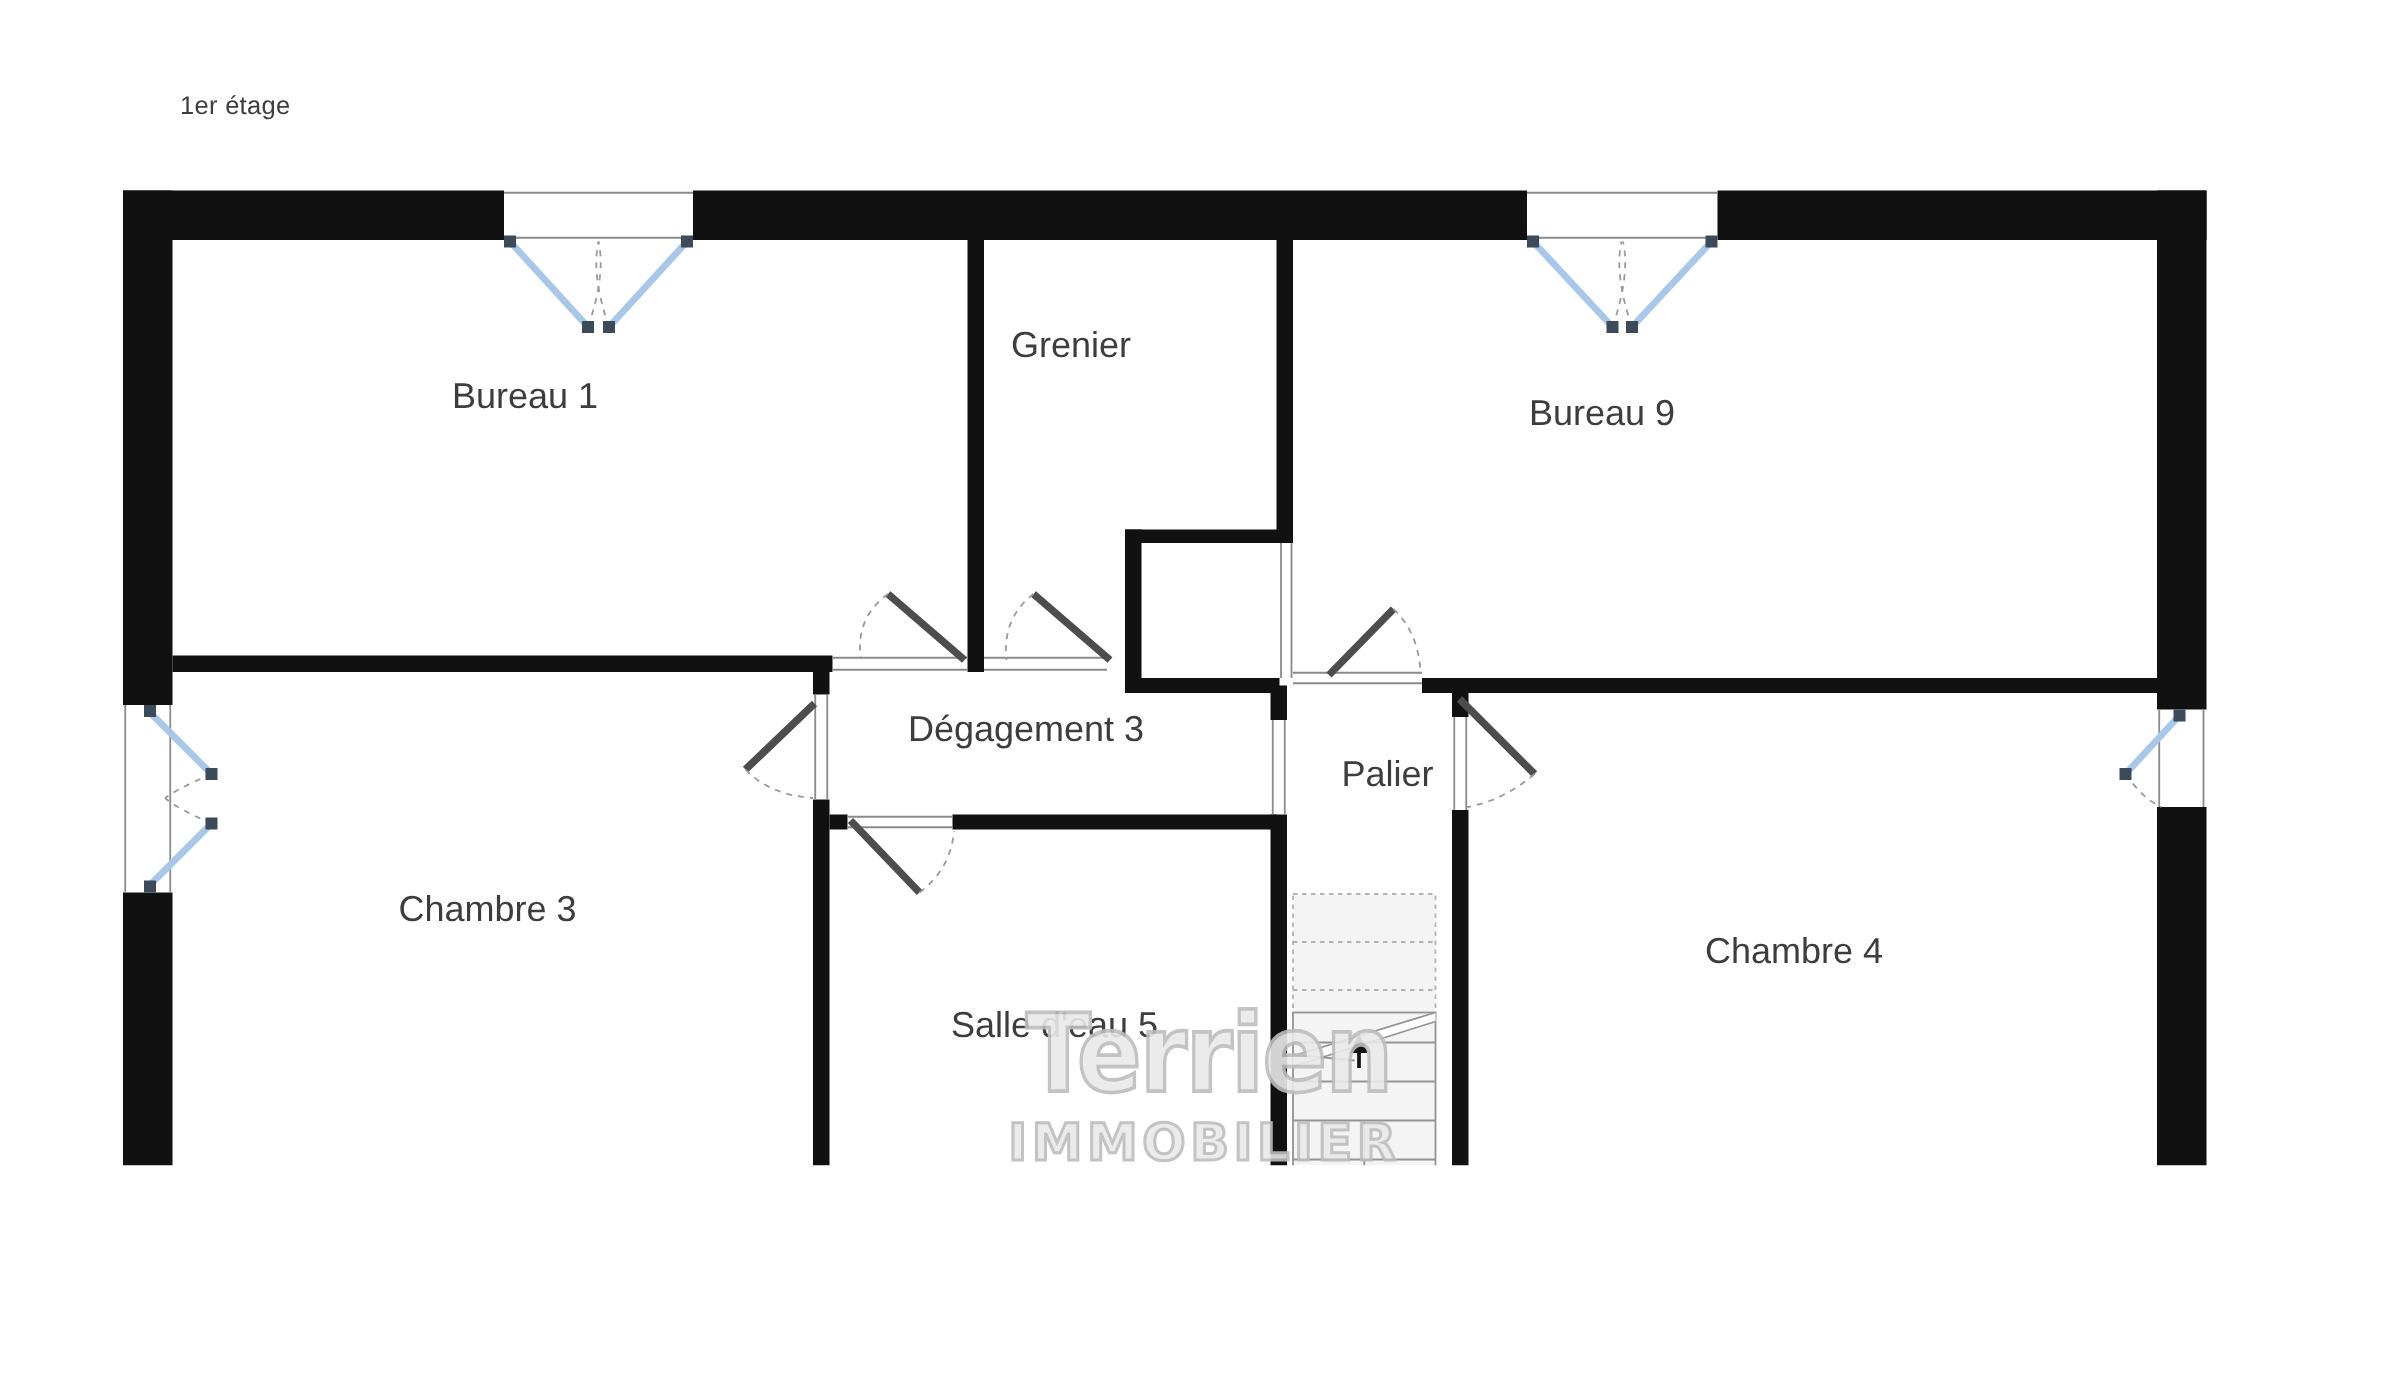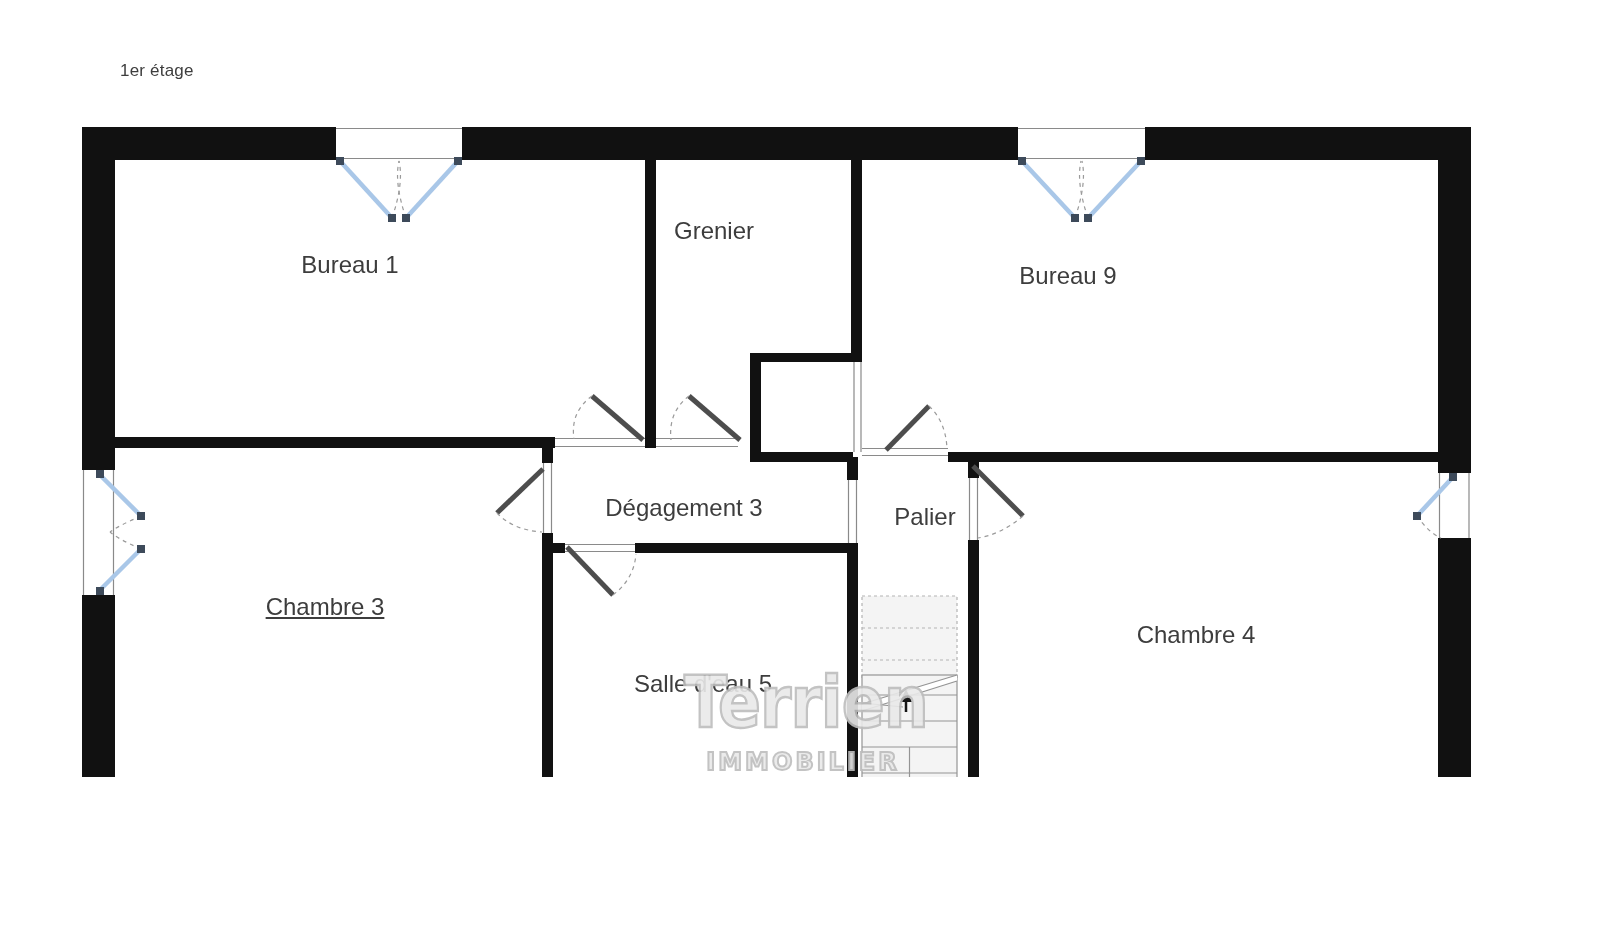--- a/index.html
+++ b/index.html
@@ -35,21 +35,21 @@
     font-family:"DejaVu Sans", sans-serif;
     font-weight:bold;font-size:72px;letter-spacing:-1px;
     color:var(--watermarkFill);
     -webkit-text-stroke:2.5px var(--watermarkStroke);
     white-space:nowrap;
   }
   .wm-tagline{
     left:803px;top:762px;
     transform:translate(-50%,-50%);
     font-family:"DejaVu Sans", sans-serif;
-    font-weight:bold;font-size:24px;letter-spacing:3px;
+    font-weight:bold;font-size:34px;letter-spacing:3px;
     color:var(--watermarkFill);
     -webkit-text-stroke:2px var(--watermarkStroke);
     white-space:nowrap;
   }
 </style>
 </head>
 <body>
 
 <div class="canvas">
 
@@ -182,22 +182,22 @@
       <g>
         <path d="M906 712 V699" stroke="#151515" stroke-width="2.5" fill="none"></path>
         <polygon points="900,702 906,689 912,702" fill="#151515"></polygon>
       </g>
     </g>
   </svg>
 
   <div class="room-label" style="left:350px;top:265px;">Bureau 1</div>
   <div class="room-label" style="left:714px;top:231px;">Grenier</div>
   <div class="room-label" style="left:1068px;top:276px;">Bureau 9</div>
-  <div class="room-label" style="left:684px;top:508px;">Dégagement 3</div>
+  <div class="room-label" style="left:684px;top:487px;">Dégagement 3</div>
   <div class="room-label" style="left:925px;top:493px;margin-top:24px;">Palier</div>
-  <div class="room-label" style="left:325px;top:607px;text-decoration:underline;">Chambre 3</div>
+  <div class="room-label" style="left:325px;top:607px;">Chambre 3</div>
   <div class="room-label" style="left:703px;top:684px;">Salle d'eau 5</div>
   <div class="room-label" style="left:1196px;top:635px;">Chambre 4</div>
 
   <div class="watermark wm-brand">Terrien</div>
   <div class="watermark wm-tagline">IMMOBILIER</div>
 
 </div>
 
 </body></html>

